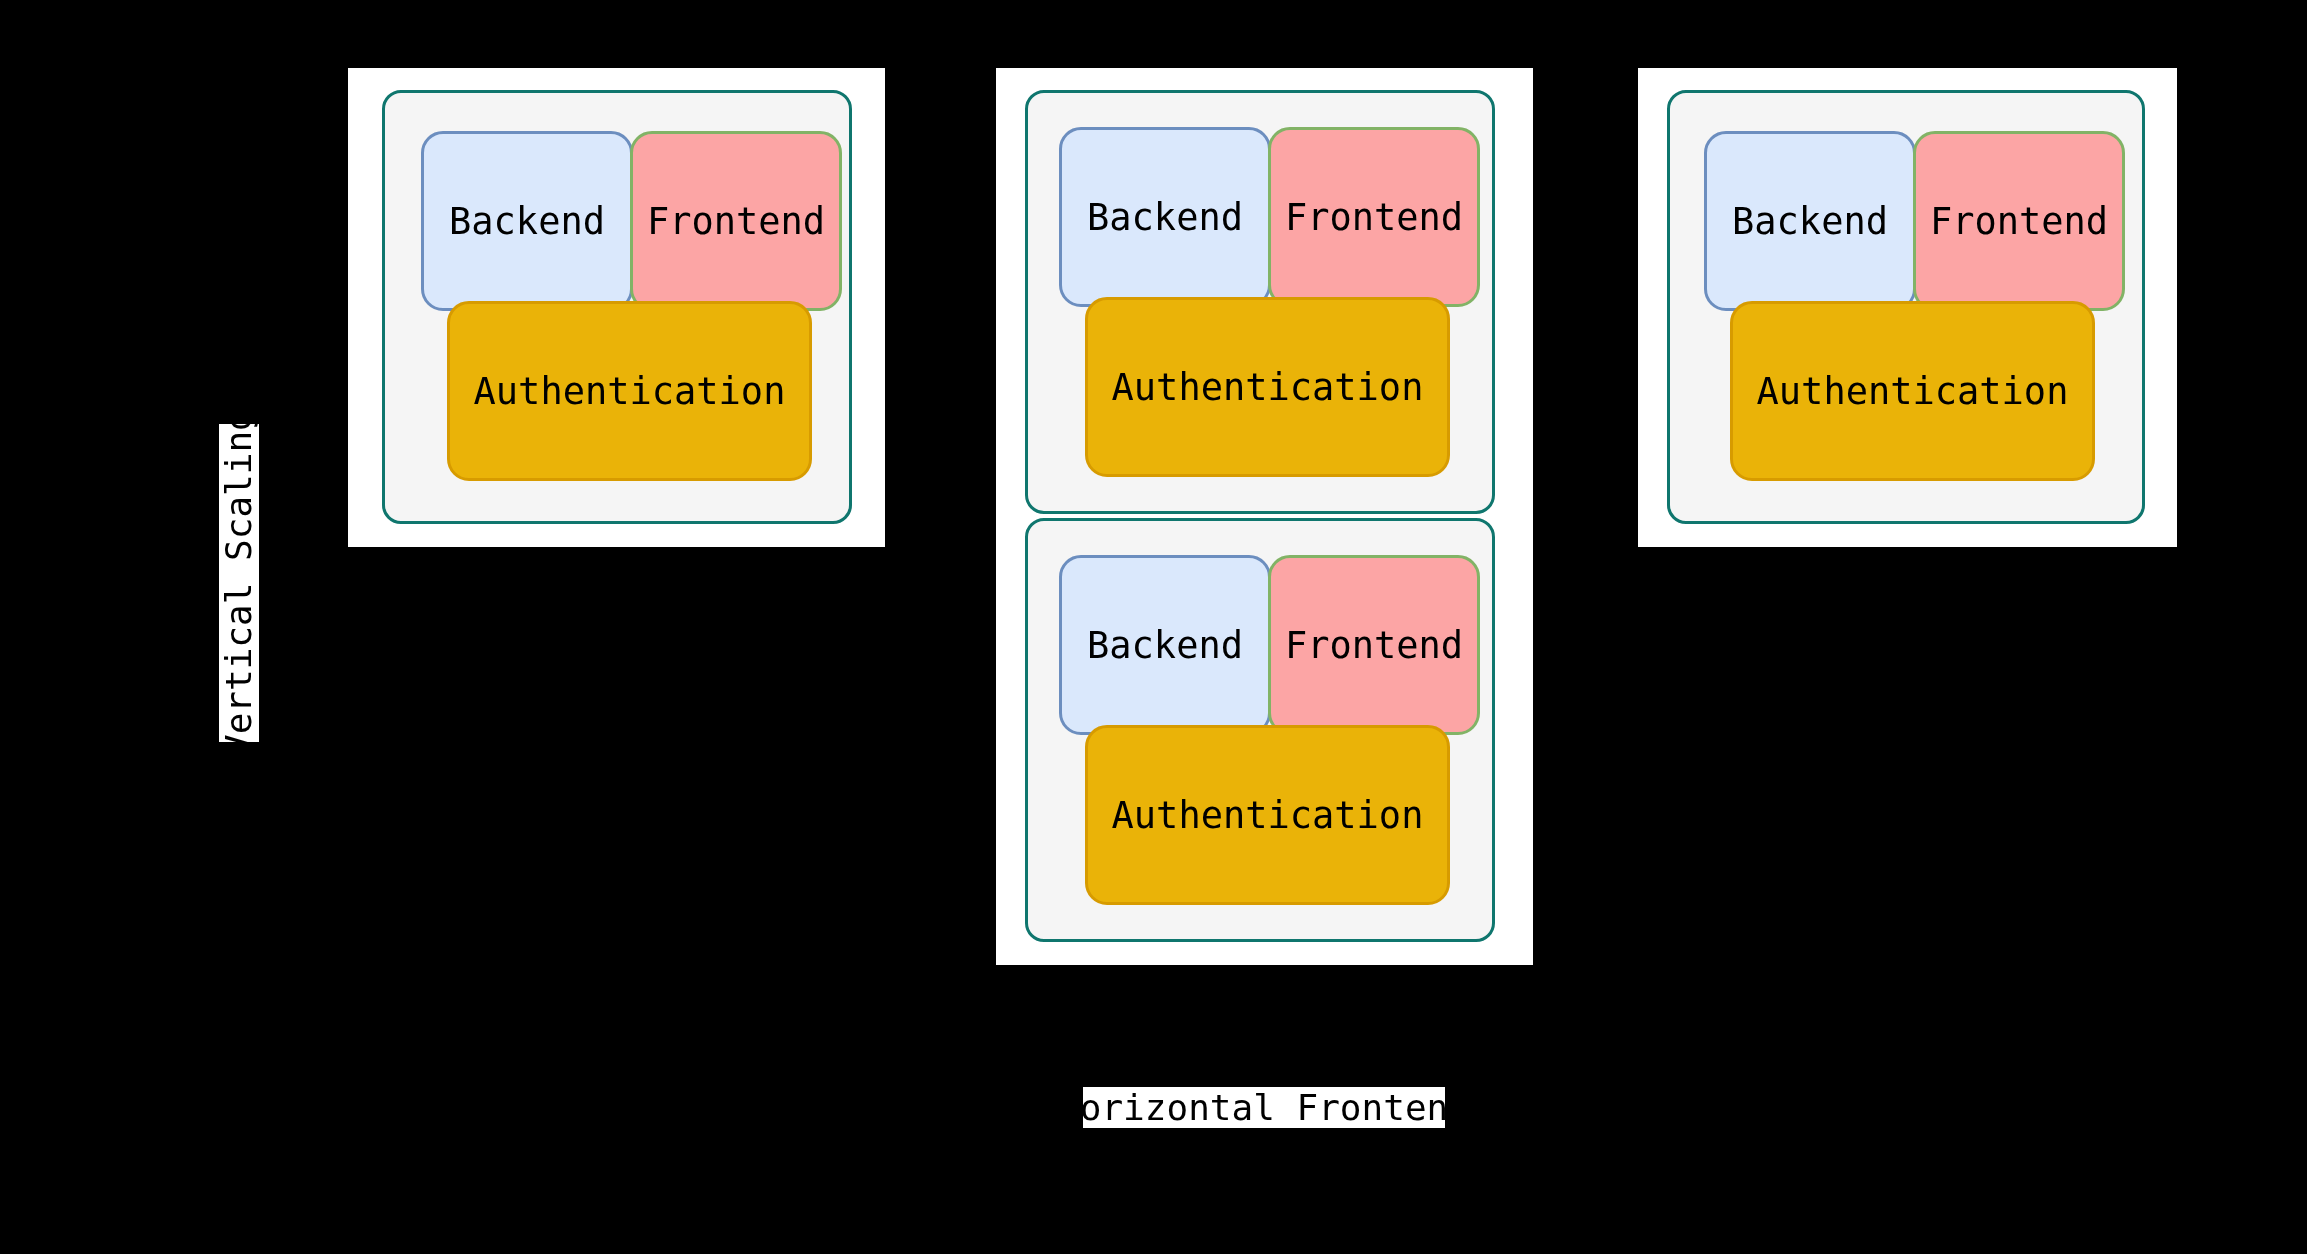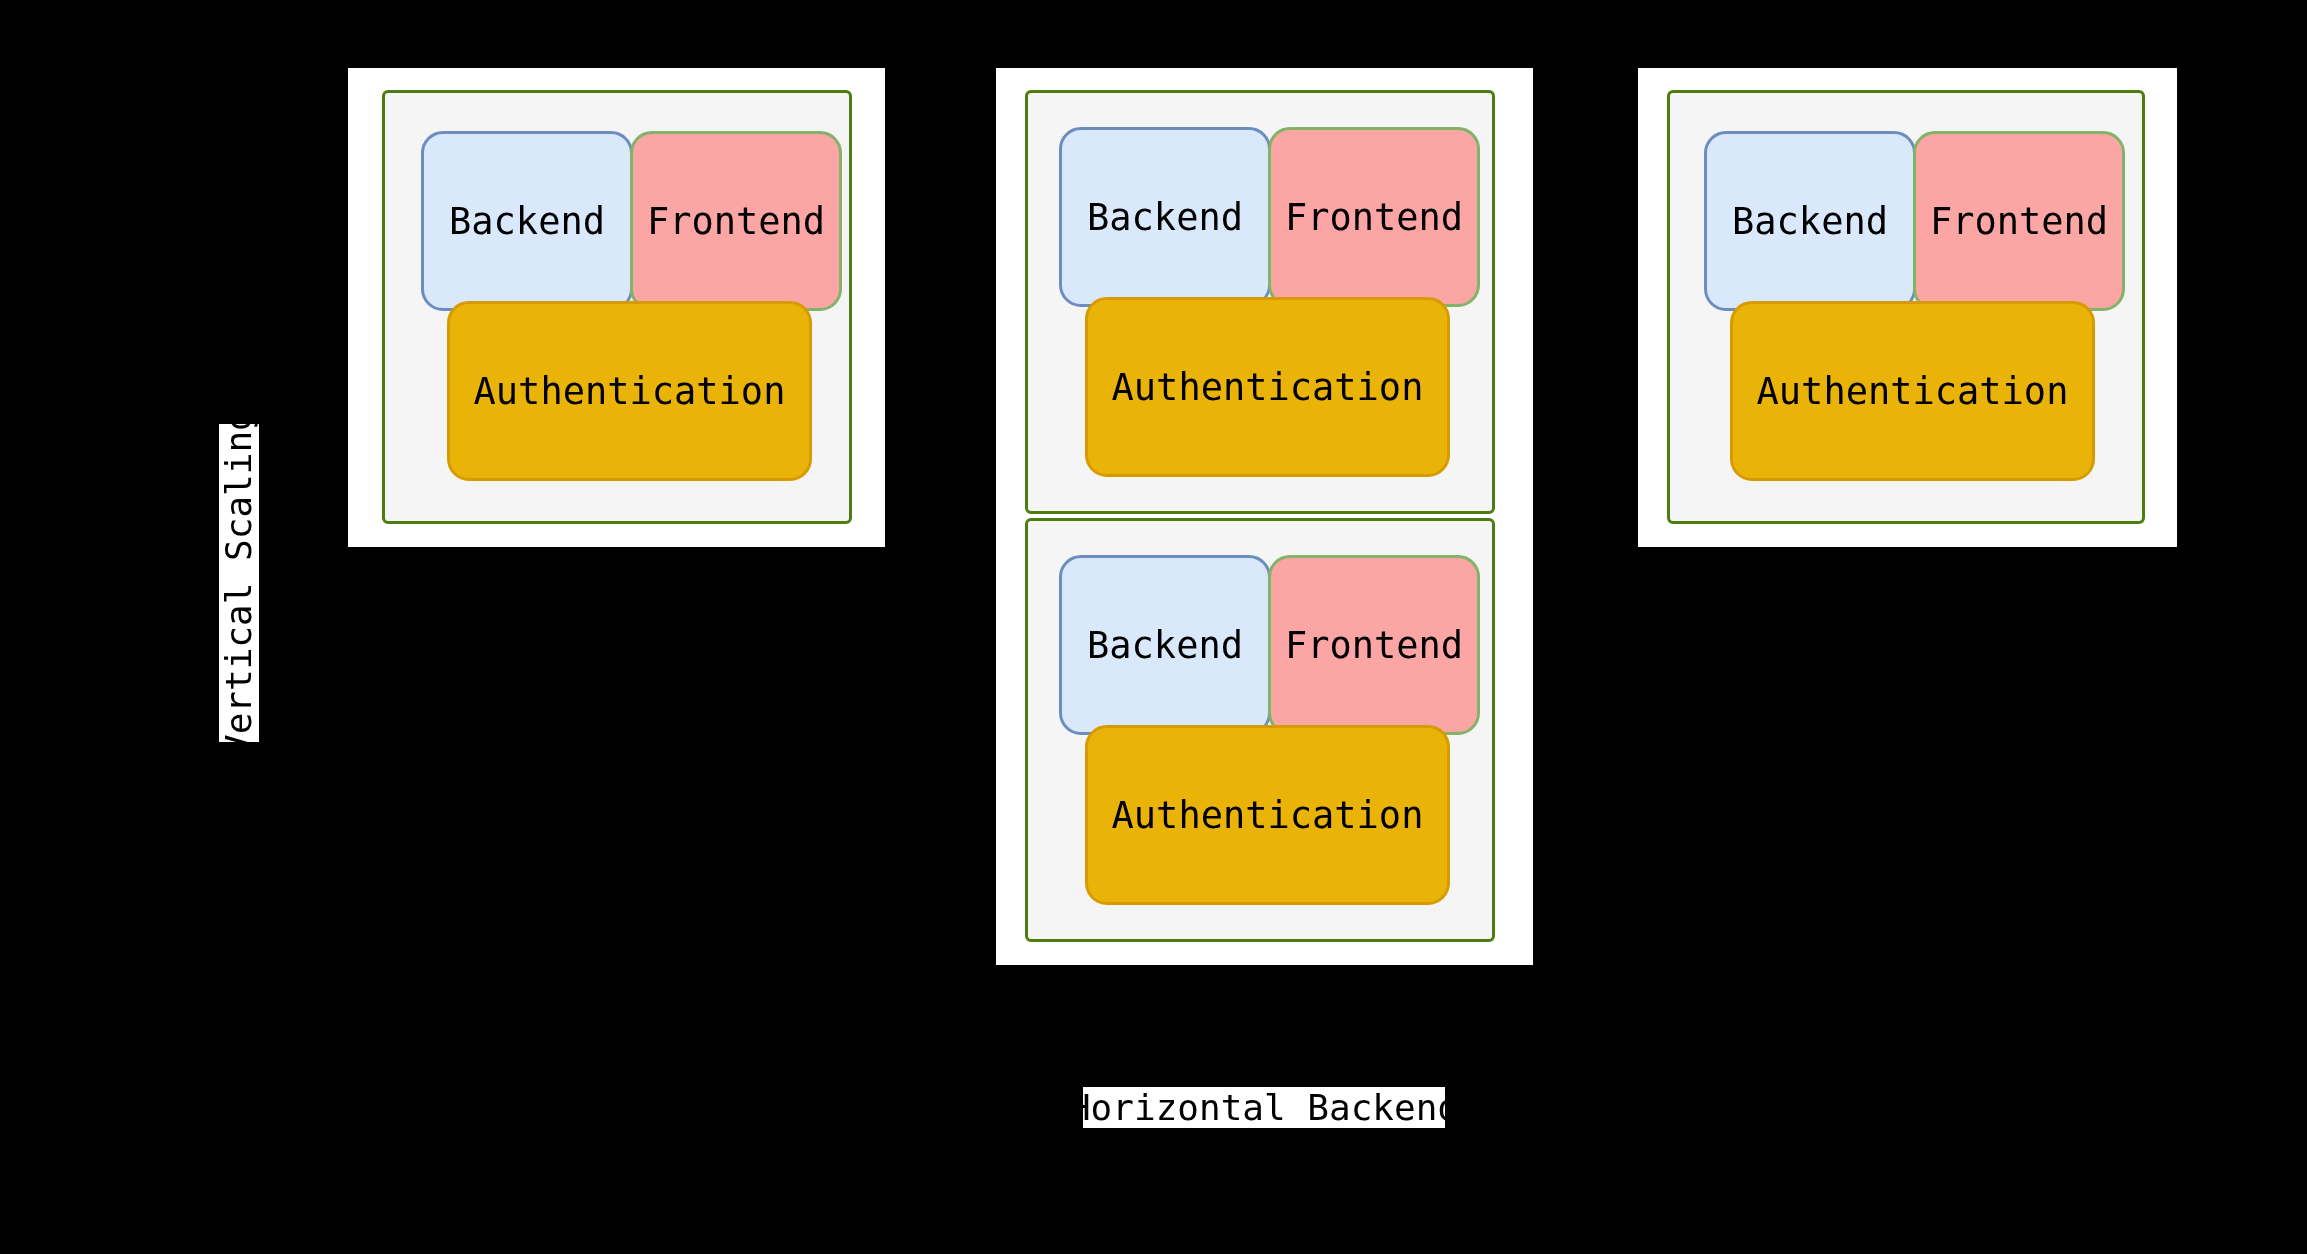--- a/index.html
+++ b/index.html
@@ -28,22 +28,22 @@
   .card {
     position: absolute;
     background: #ffffff;
     box-sizing: border-box;
   }
 
   
   .host {
     position: absolute;
     background: #f5f5f5;
-    border: 3px solid #4d7c0f;
-    border-radius: 6px;
+    border: 3px solid #0f766e;
+    border-radius: 19px;
     box-sizing: border-box;
   }
 
   
   .comp {
     position: absolute;
     box-sizing: border-box;
     border-width: 3px;
     border-style: solid;
     border-radius: 22px;
@@ -107,15 +107,15 @@
   <div class="card" style="left:1638px; top:68px; width:539px; height:479px;"></div>
 
   <div class="host" style="left:1667px; top:90px; width:478px; height:434px;">
     <div class="comp blue" style="left:34px; top:38px; width:212px; height:180px;">Backend</div>
     <div class="comp green" style="left:243px; top:38px; width:212px; height:180px;">Frontend</div>
     <div class="comp orange" style="left:60px; top:208px; width:365px; height:180px;">Authentication</div>
   </div>
 
   <div class="axis-label vertical" style="left:219px; top:424px; width:40px; height:318px;">Vertical Scaling</div>
 
-  <div class="axis-label" style="left:1083px; top:1087px; width:362px; height:41px;">Horizontal Backend</div>
+  <div class="axis-label" style="left:1083px; top:1087px; width:362px; height:41px;">Horizontal Frontend</div>
 
 </div>
 
 </body></html>

